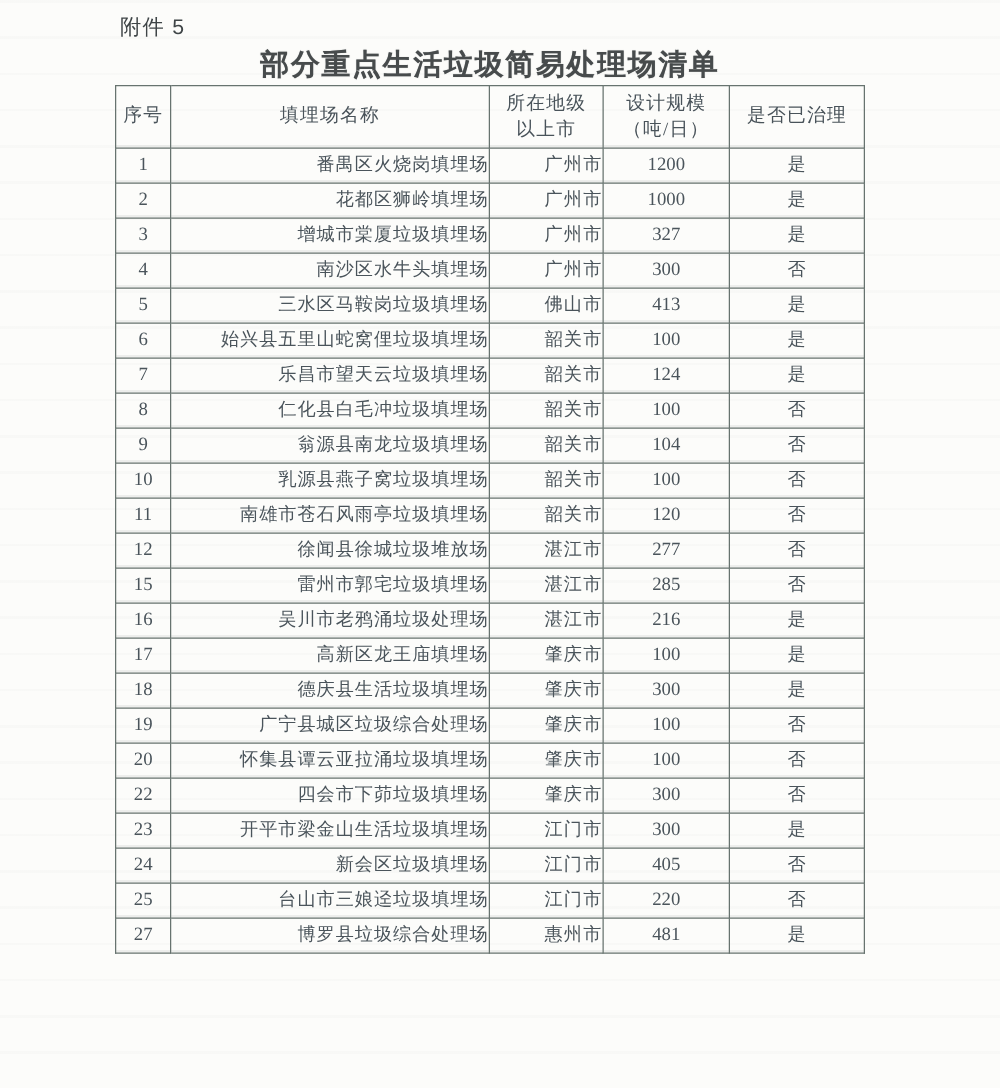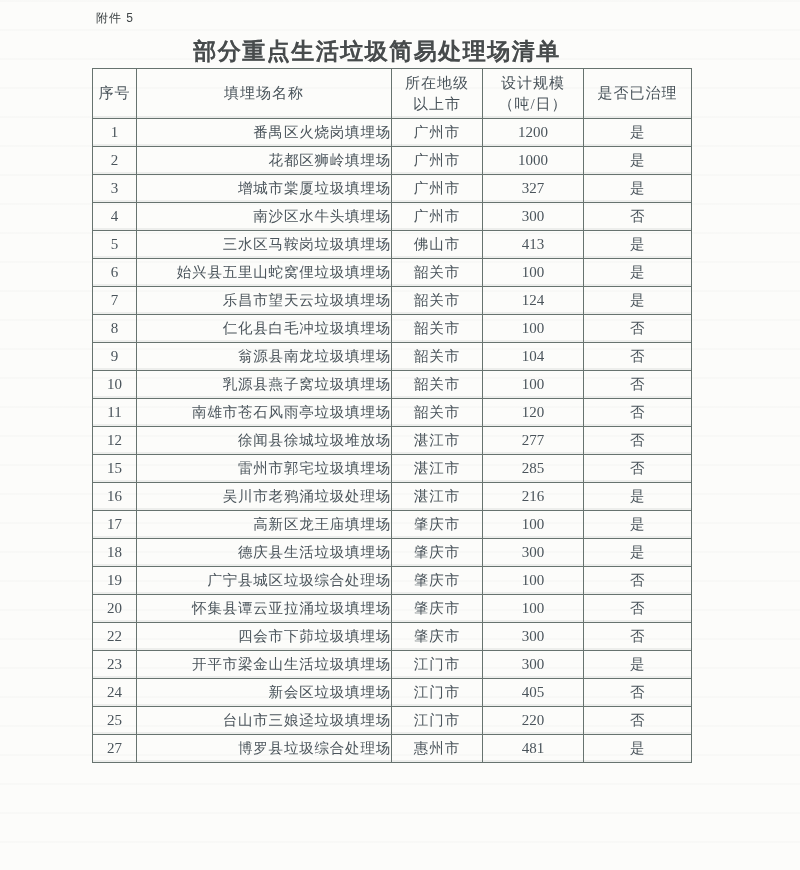--- a/index.html
+++ b/index.html
@@ -13,28 +13,28 @@
   body::before { 
     content: "";
     position: absolute; inset: 0;
     background: repeating-linear-gradient(180deg,
       rgba(140,146,144,0.035) 0 2px, transparent 2px 29px);
     pointer-events: none;
   }
   .attachment-label {
     position: absolute;
     left: 96px; top: 10px;
-    font-size: 12px;
+    font-size: 17px;
     color: #3f4547;
     font-family: "Liberation Sans", "DejaVu Sans", sans-serif;
     letter-spacing: 1px;
   }
   .doc-title {
     position: absolute;
-    left: 77px; top: 36px;
+    left: 92px; top: 36px;
     width: 600px;
     text-align: center;
     font-size: 23px;
     font-weight: bold;
     color: #474b4c;
     font-family: "Liberation Sans", "DejaVu Sans", sans-serif;
     letter-spacing: 1.5px;
     text-shadow: 0 0 0.6px rgba(70,75,76,0.55);
   }
   table.landfill {
@@ -65,21 +65,21 @@
     color: #49535a;
   }
   table.landfill td { height: 27px; line-height: 27px; }
   table.landfill td.cell-name {
     text-align: right;
     padding-left: 12px;
     letter-spacing: 0.8px;
   }
   table.landfill td.cell-no,
   table.landfill td.cell-scale { font-size: 15px; }
-  table.landfill td.cell-city { letter-spacing: 1px; }
+  table.landfill td.cell-city { letter-spacing: 1px; text-align: right; }
   table.landfill td.cell-treated { letter-spacing: 0.5px; }
 </style>
 </head>
 <body>
 
 <div class="attachment-label">附件 5</div>
 
 <div class="doc-title">部分重点生活垃圾简易处理场清单</div>
 
 <table class="landfill">

